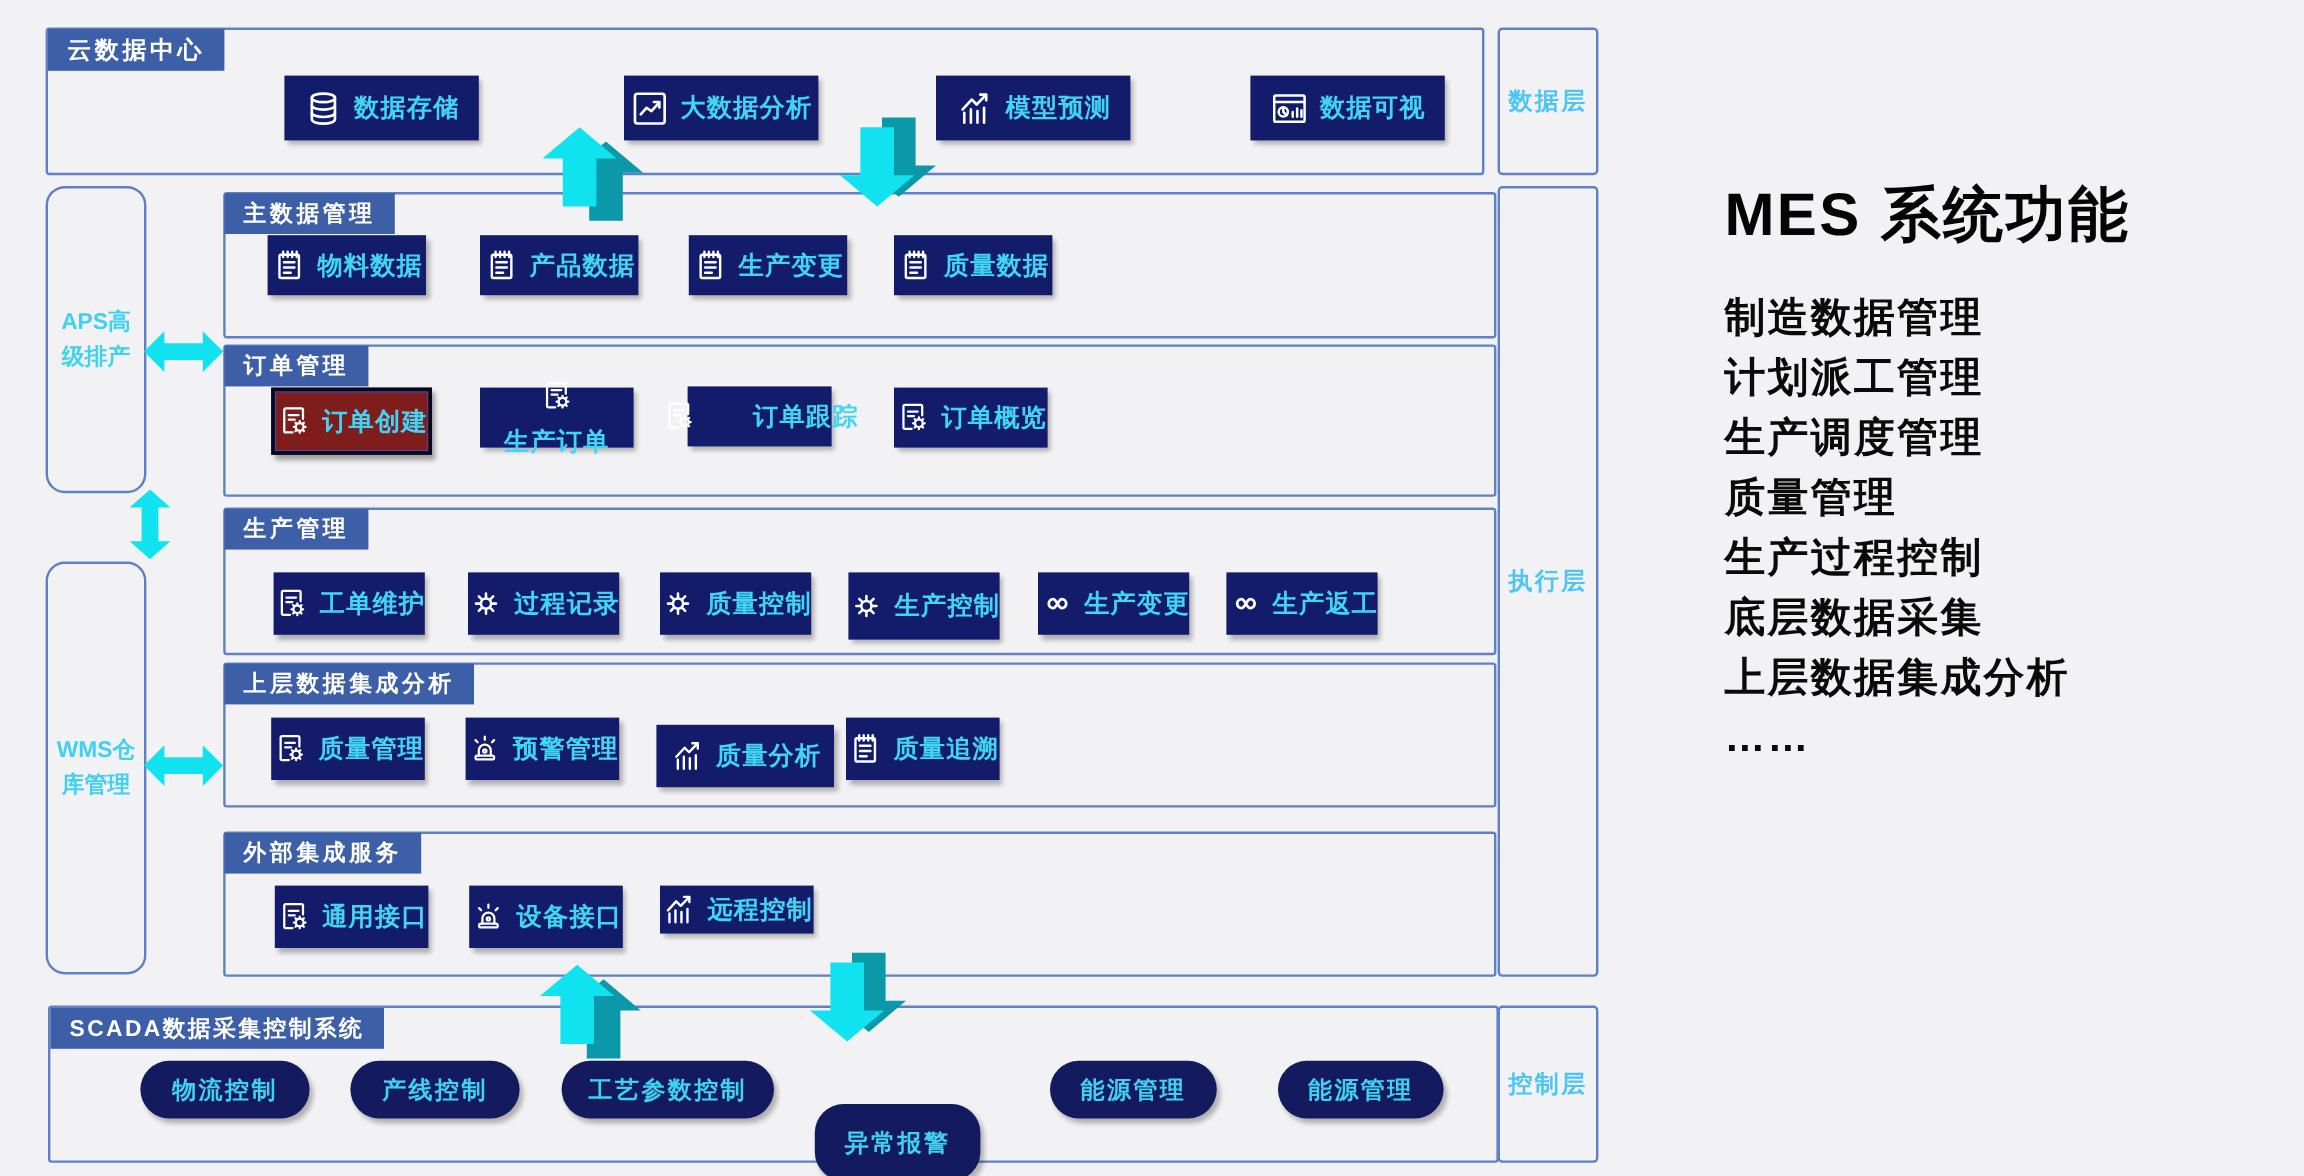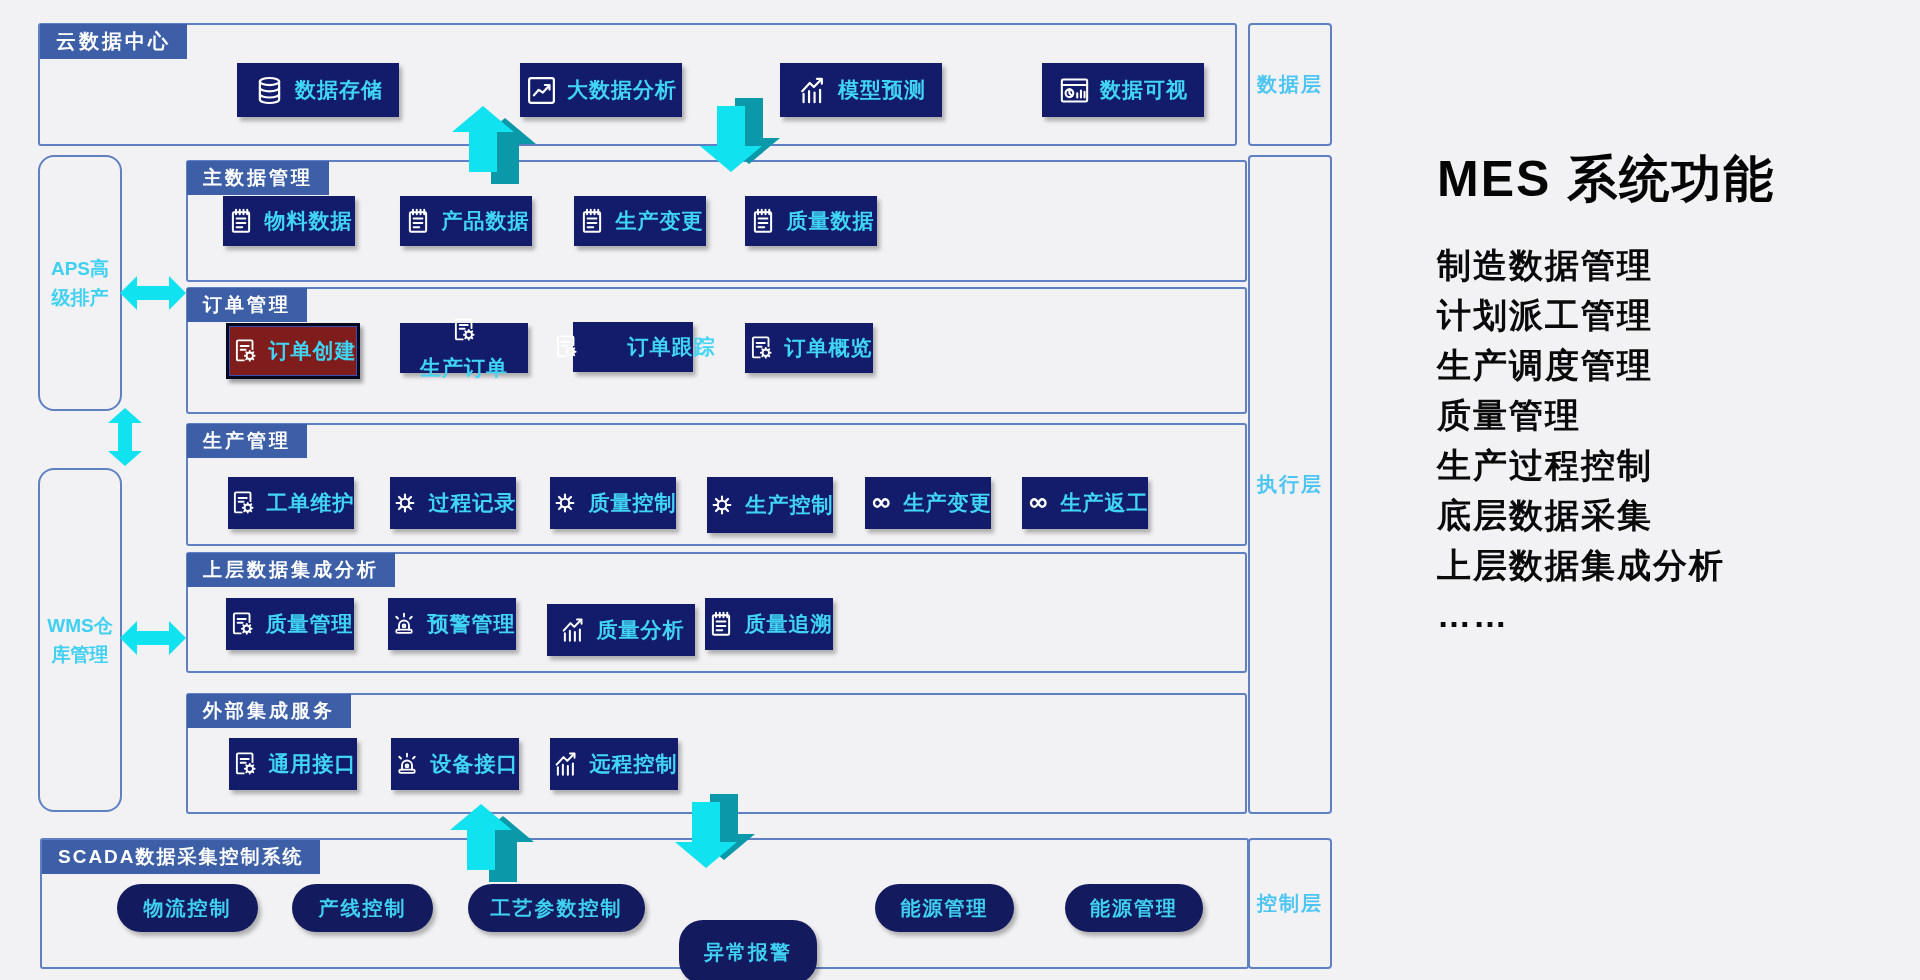--- a/index.html
+++ b/index.html
@@ -262,21 +262,21 @@
         <use href="#sym-docgear"></use>
       </svg>
     <span>通用接口</span>
   </div>
   <div class="btn" style="left:391px;top:738px;width:128px;height:52px;">
     <svg class="ic" viewBox="0 0 24 24">
         <use href="#sym-siren"></use>
       </svg>
     <span>设备接口</span>
   </div>
-  <div class="btn" style="left:550px;top:738px;width:128px;height:52px;">
+  <div class="btn" style="left:550px;top:738px;width:128px;height:40px;">
     <svg class="ic" viewBox="0 0 24 24">
         <use href="#sym-barchart"></use>
       </svg>
     <span>远程控制</span>
   </div>
 
   <div class="box" style="left:40px;top:838px;width:1205px;height:127px;"></div>
   <div class="tab" style="left:42px;top:840px;letter-spacing:2px;">SCADA数据采集控制系统</div>
   <div class="pill" style="left:117px;top:884px;width:141px;height:48px;">物流控制</div>
   <div class="pill" style="left:292px;top:884px;width:141px;height:48px;">产线控制</div>

